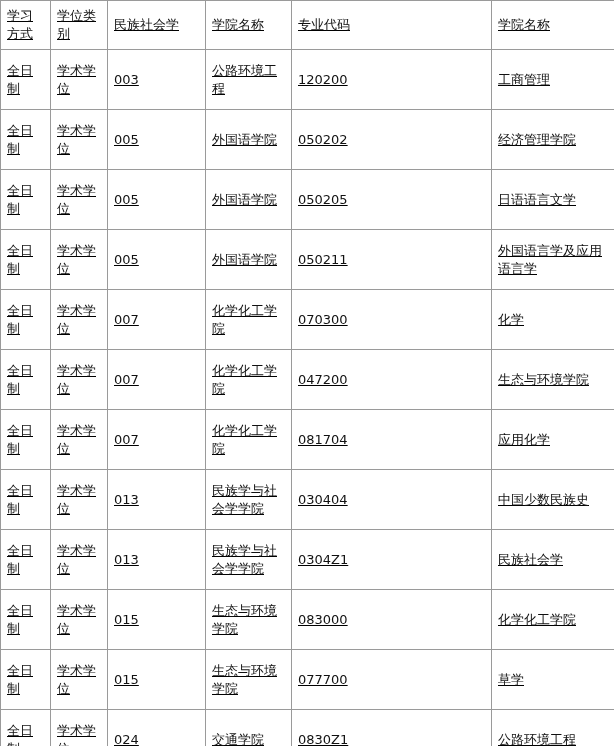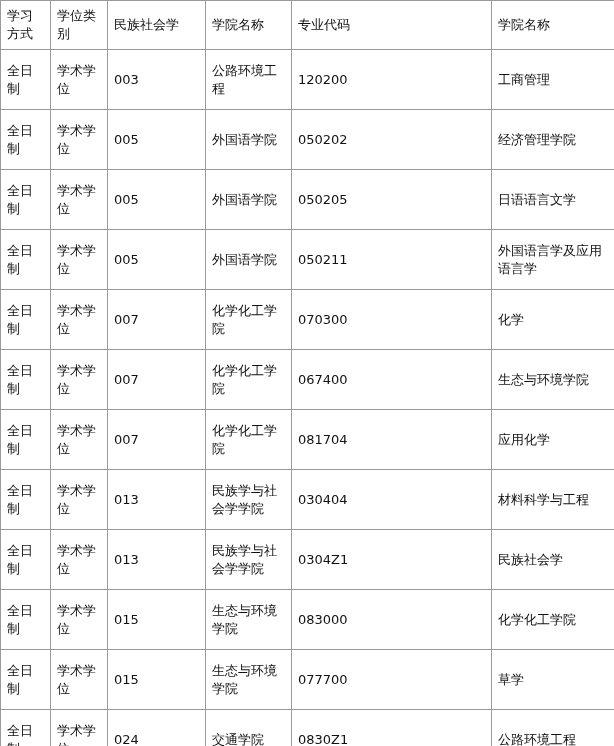--- a/index.html
+++ b/index.html
@@ -11,20 +11,21 @@
     width: 614px;
     height: 746px;
     font-family: "DejaVu Sans", "Liberation Sans", sans-serif;
     color: #000000;
     overflow: hidden;
   }
   .table-wrap {
     width: 614px;
     height: 746px;
     overflow: hidden;
+    text-decoration: underline;
   }
   table.major-table {
     border-collapse: collapse;
     width: 614px;
     table-layout: fixed;
   }
   table.major-table th,
   table.major-table td {
     border: 1px solid #9a9a9a;
     font-size: 13px;
@@ -118,38 +119,38 @@
         <td>007</td>
         <td>化学化工学院</td>
         <td>070300</td>
         <td>化学</td>
       </tr>
       <tr class="data-row">
         <td>全日制</td>
         <td>学术学位</td>
         <td>007</td>
         <td>化学化工学院</td>
-        <td>067400</td>
+        <td>047200</td>
         <td>生态与环境学院</td>
       </tr>
       <tr class="data-row">
         <td>全日制</td>
         <td>学术学位</td>
         <td>007</td>
         <td>化学化工学院</td>
         <td>081704</td>
         <td>应用化学</td>
       </tr>
       <tr class="data-row">
         <td>全日制</td>
         <td>学术学位</td>
         <td>013</td>
         <td>民族学与社会学学院</td>
         <td>030404</td>
-        <td>材料科学与工程</td>
+        <td>中国少数民族史</td>
       </tr>
       <tr class="data-row">
         <td>全日制</td>
         <td>学术学位</td>
         <td>013</td>
         <td>民族学与社会学学院</td>
         <td>0304Z1</td>
         <td>民族社会学</td>
       </tr>
       <tr class="data-row">

